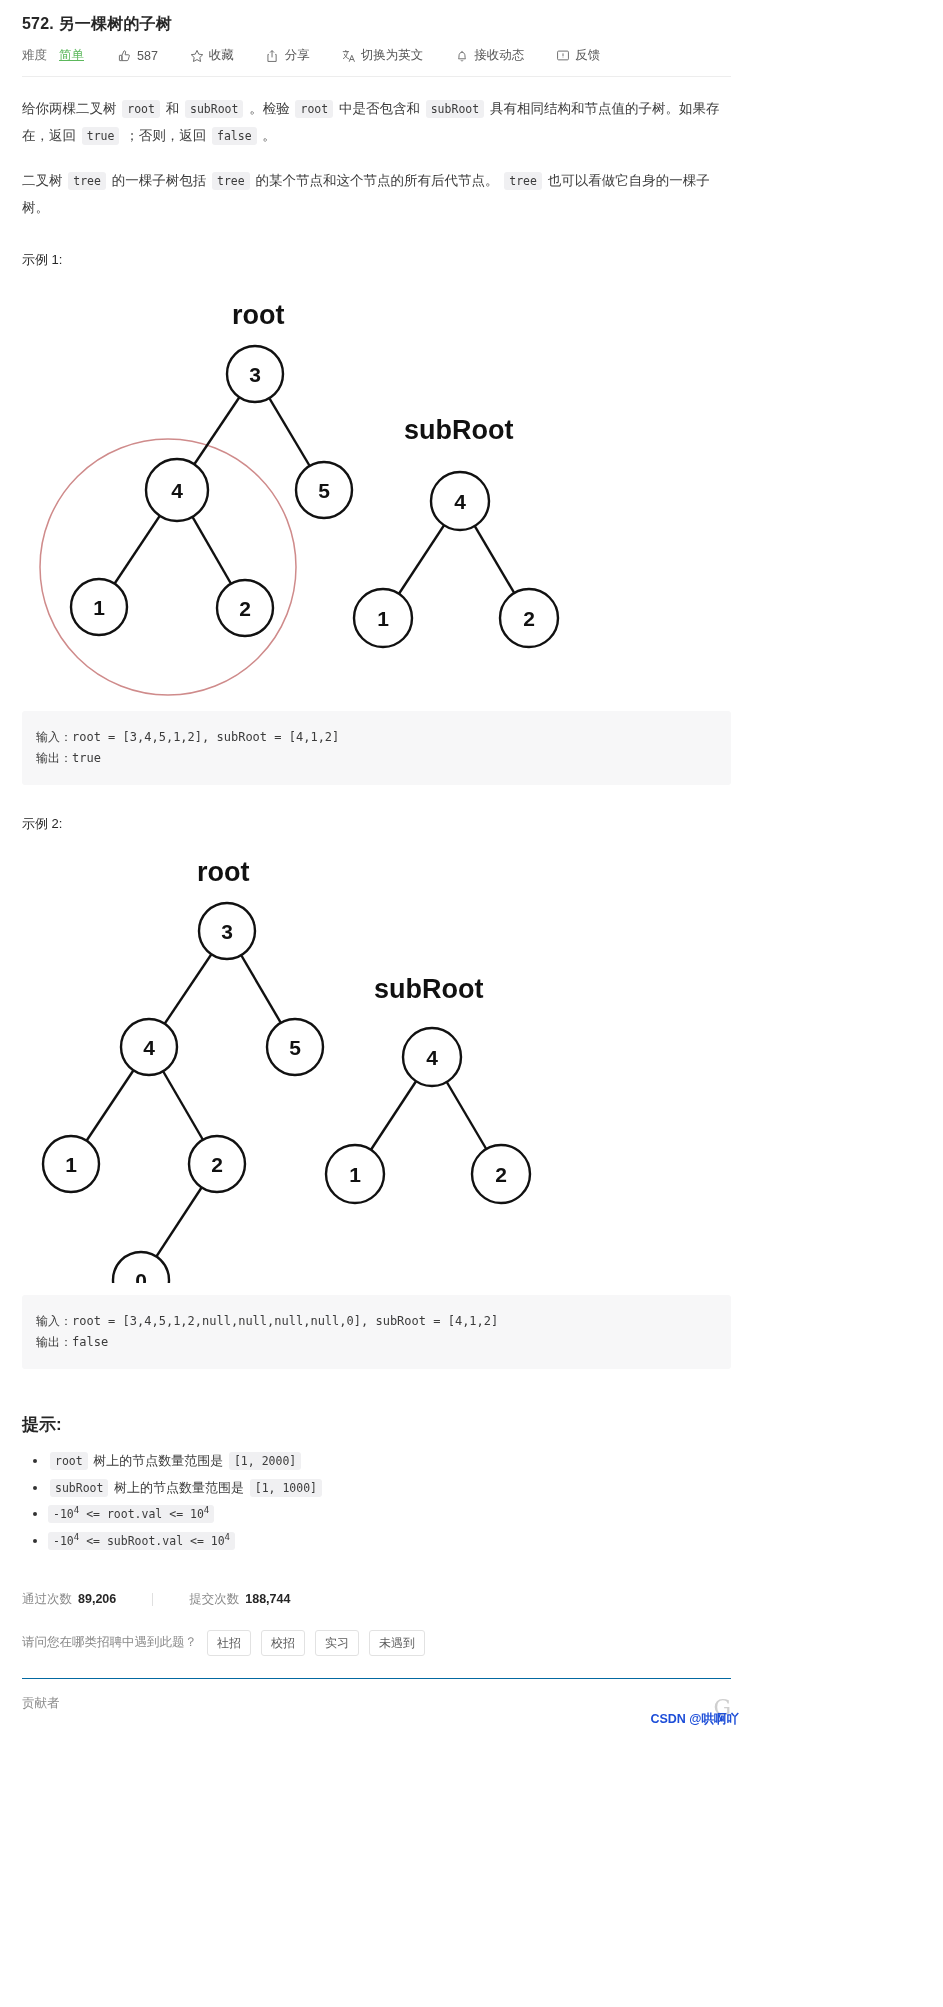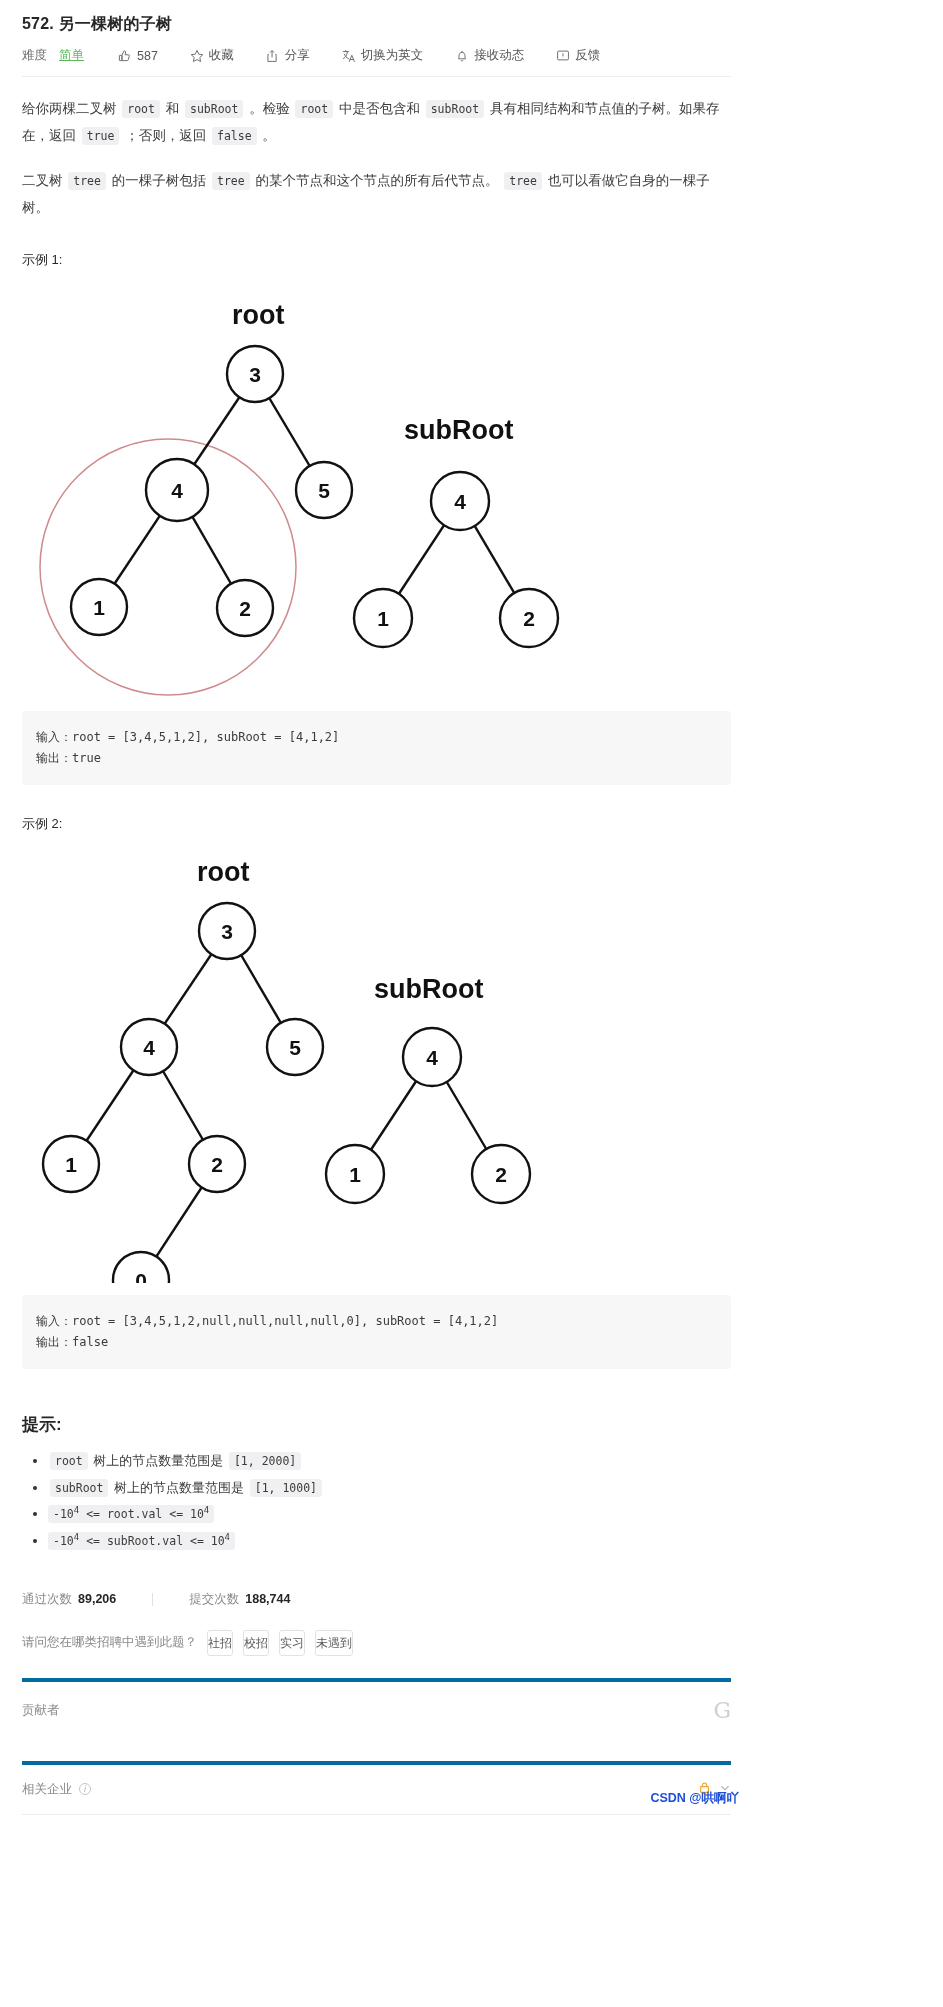--- a/index.html
+++ b/index.html
@@ -139,33 +139,33 @@
     display:flex;
     align-items:center;
     gap:10px;
     margin: 22px 0 0 0;
     font-size: 12.5px;
     color:#8a8a8a;
   }
   .chip {
     border:1px solid #e2e2e2;
     border-radius: 3px;
-    padding: 3px 0;
+    padding: 3px 9px;
     font-size: 12px;
     color:#5c5c5c;
     background:#fff;
     cursor: pointer;
     line-height: 1.5;
   }
 
   .foot-row {
     display:flex;
-    align-items:center;
+    align-items:flex-start;
     justify-content: space-between;
-    border-top: 4px solid #0369a1;
+    border-top: 1px solid #0369a1;
     margin-top: 22px;
     padding: 16px 0 16px 0;
     font-size: 12.5px;
     color:#8a8a8a;
   }
   .foot-row.last { border-bottom: 1px solid #ededed; }
   .foot-left { display:flex; align-items:center; gap:7px; }
   .foot-right { display:flex; align-items:center; gap:8px; }
   .info-i {
     display:inline-block;
@@ -398,35 +398,16 @@
       <button class="chip">校招</button>
       <button class="chip">实习</button>
       <button class="chip">未遇到</button>
     </div>
 
     <div class="foot-row">
       <span class="foot-left">贡献者</span>
       <span class="g-logo">G</span>
     </div>
 
-    <div class="foot-row last">
-      <span class="foot-left">
-        <span>相关企业</span>
-        <span class="info-i">i</span>
-      </span>
-      <span class="foot-right">
-        <span class="lock">
-          <svg viewBox="0 0 16 16" width="13" height="13" fill="none" stroke="#f0a030" stroke-width="1.4" stroke-linejoin="round">
-            <rect x="3.2" y="7.0" width="9.6" height="7.0" rx="1.1"></rect>
-            <path d="M5.4 7.0 V5.0 a2.6 2.6 0 0 1 5.2 0 V7.0"></path>
-          </svg>
-        </span>
-        <span class="chev">
-          <svg viewBox="0 0 16 16" width="12" height="12" fill="none" stroke="#b5b5b5" stroke-width="1.5" stroke-linecap="round" stroke-linejoin="round">
-            <path d="M3.6 6.0 L8 10.4 L12.4 6.0"></path>
-          </svg>
-        </span>
-      </span>
-    </div>
   </div>
 
   <div class="watermark">CSDN @哄啊吖</div>
 </div>
 
 </body></html>

